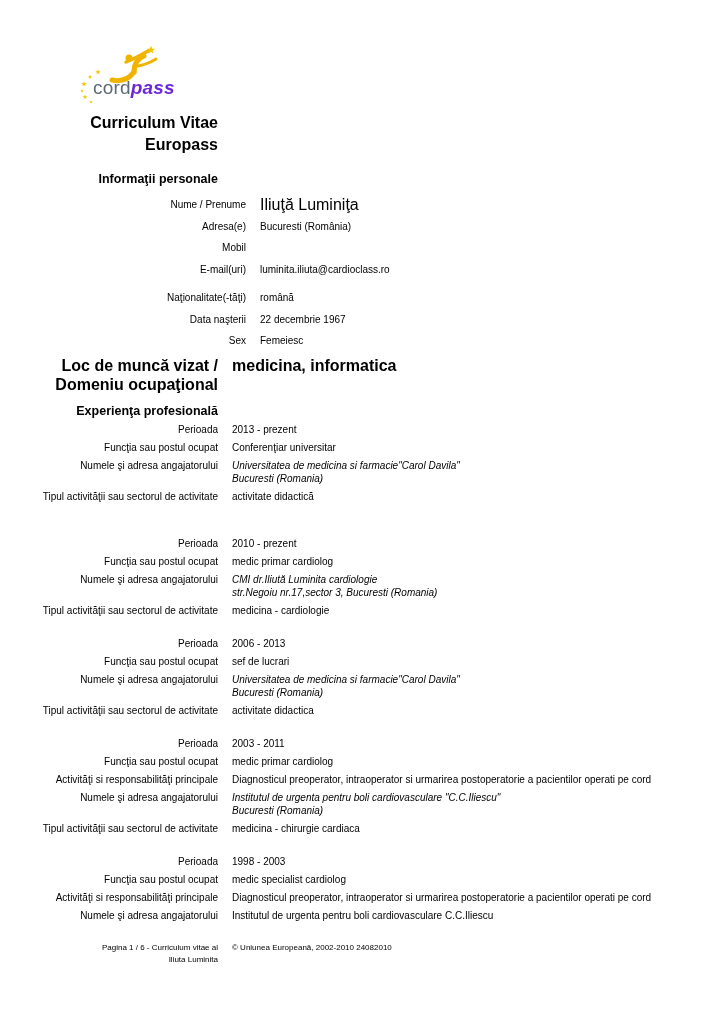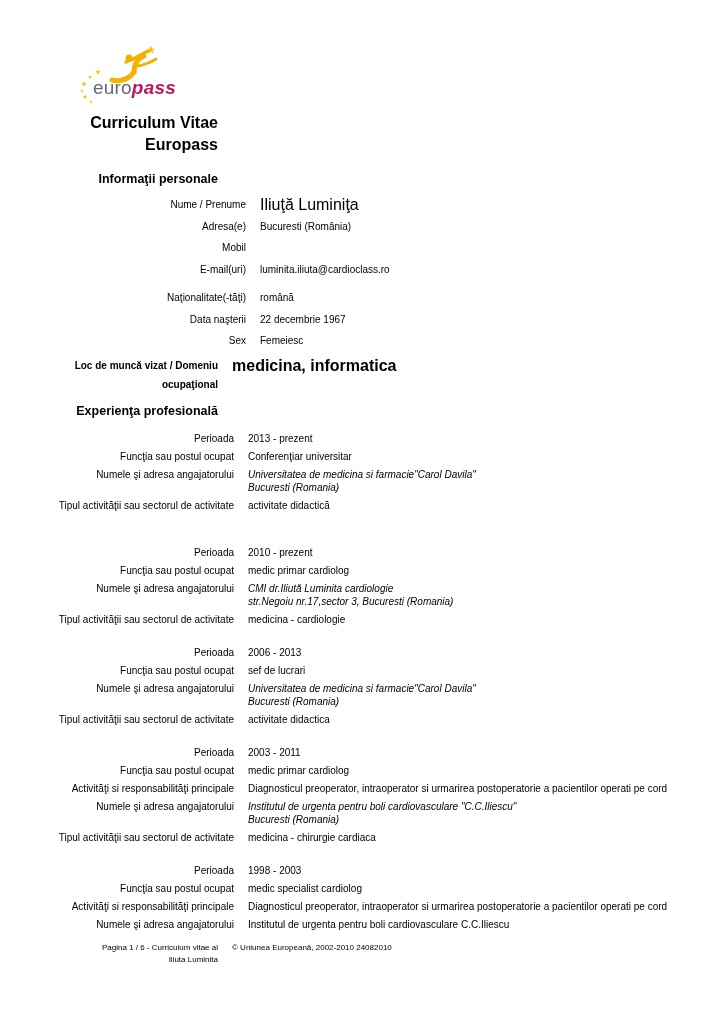--- a/index.html
+++ b/index.html
@@ -15,21 +15,21 @@
 
   
   .logo { position: relative; width: 112px; height: 58px; margin: 46px 0 0 74px; }
   .logo svg { position: absolute; left: 0; top: 0; }
   .logo-text {
     position: absolute; left: 19px; top: 31px;
     font-size: 19px; line-height: 21px; letter-spacing: 0.2px;
     white-space: nowrap;
   }
   .logo-euro { color: #5e6b76; font-weight: 400; }
-  .logo-pass { color: #be185d; font-weight: bold; font-style: italic; text-align: center; }
+  .logo-pass { color: #6d28d9; font-weight: bold; font-style: italic; text-align: center; }
 
   
   .doc-title {
     margin-top: 8px; width: 218px; text-align: right;
     font-weight: bold; font-size: 16px; line-height: 22px;
   }
 
   
   .section-title {
     width: 218px; text-align: right;
@@ -46,25 +46,25 @@
   .val { font-size: 10px; line-height: 13px; }
   .val div { line-height: 13px; font-style: italic; }
   .val-name { font-weight: normal; font-size: 16px; line-height: 13px; }
 
   .personal-rows { margin-top: 11px; }
   .personal-rows .row { margin-bottom: 8.5px; padding-left: 28px; }
   .gap7 { height: 7px; }
 
   
   .job-row { margin-top: 6px; }
-  .job-row .lbl { font-weight: bold; font-size: 10px; line-height: 19px; padding-left: 44px; }
+  .job-row .lbl { font-weight: bold; font-size: 16px; line-height: 19px; padding-left: 44px; }
   .job-row .val { font-weight: bold; font-size: 16px; line-height: 19px; }
 
   
-  .entries { margin-top: 13px; padding-left: 16px; }
+  .entries { margin-top: 4px; }
   .entry .row { margin-bottom: 5px; }
   .entry { margin-bottom: 20px; }
   .entry.entry-gap-lg { margin-bottom: 34px; }
 
   
   .footer {
     position: absolute; top: 942px; left: 0; width: 100%;
     display: grid; grid-template-columns: 218px 1fr;
     column-gap: 14px; padding-right: 4px;
     font-size: 8px; line-height: 12px;
@@ -90,21 +90,21 @@
       <use href="#st" transform="translate(11,51) scale(0.8)"></use>
       <use href="#st" transform="translate(17,56) scale(0.6)"></use>
 
       <path d="M38,34 Q52,37 60,26" stroke="#f0b400" stroke-width="5" fill="none" stroke-linecap="round"></path>
       <path d="M60,26 Q60,14 70,10" stroke="#f0b400" stroke-width="5" fill="none" stroke-linecap="round"></path>
       <path d="M52,16 Q62,12 74,5" stroke="#f0b400" stroke-width="3.5" fill="none" stroke-linecap="round"></path>
       <path d="M64,20 Q74,18 82,13" stroke="#f0b400" stroke-width="3" fill="none" stroke-linecap="round"></path>
       <circle cx="55" cy="12" r="3.5" fill="#f0b400"></circle>
       <use href="#st" transform="translate(77,4) scale(1.4)"></use>
     </svg>
-    <div class="logo-text"><span class="logo-euro">euro</span><span class="logo-pass">pass</span></div>
+    <div class="logo-text"><span class="logo-euro">cord</span><span class="logo-pass">pass</span></div>
   </div>
 
   <div class="doc-title">
     <div>Curriculum Vitae</div>
     <div>Europass</div>
   </div>
 
   <div class="section-title st-personal">Informaţii personale</div>
 
   <div class="personal-rows">

